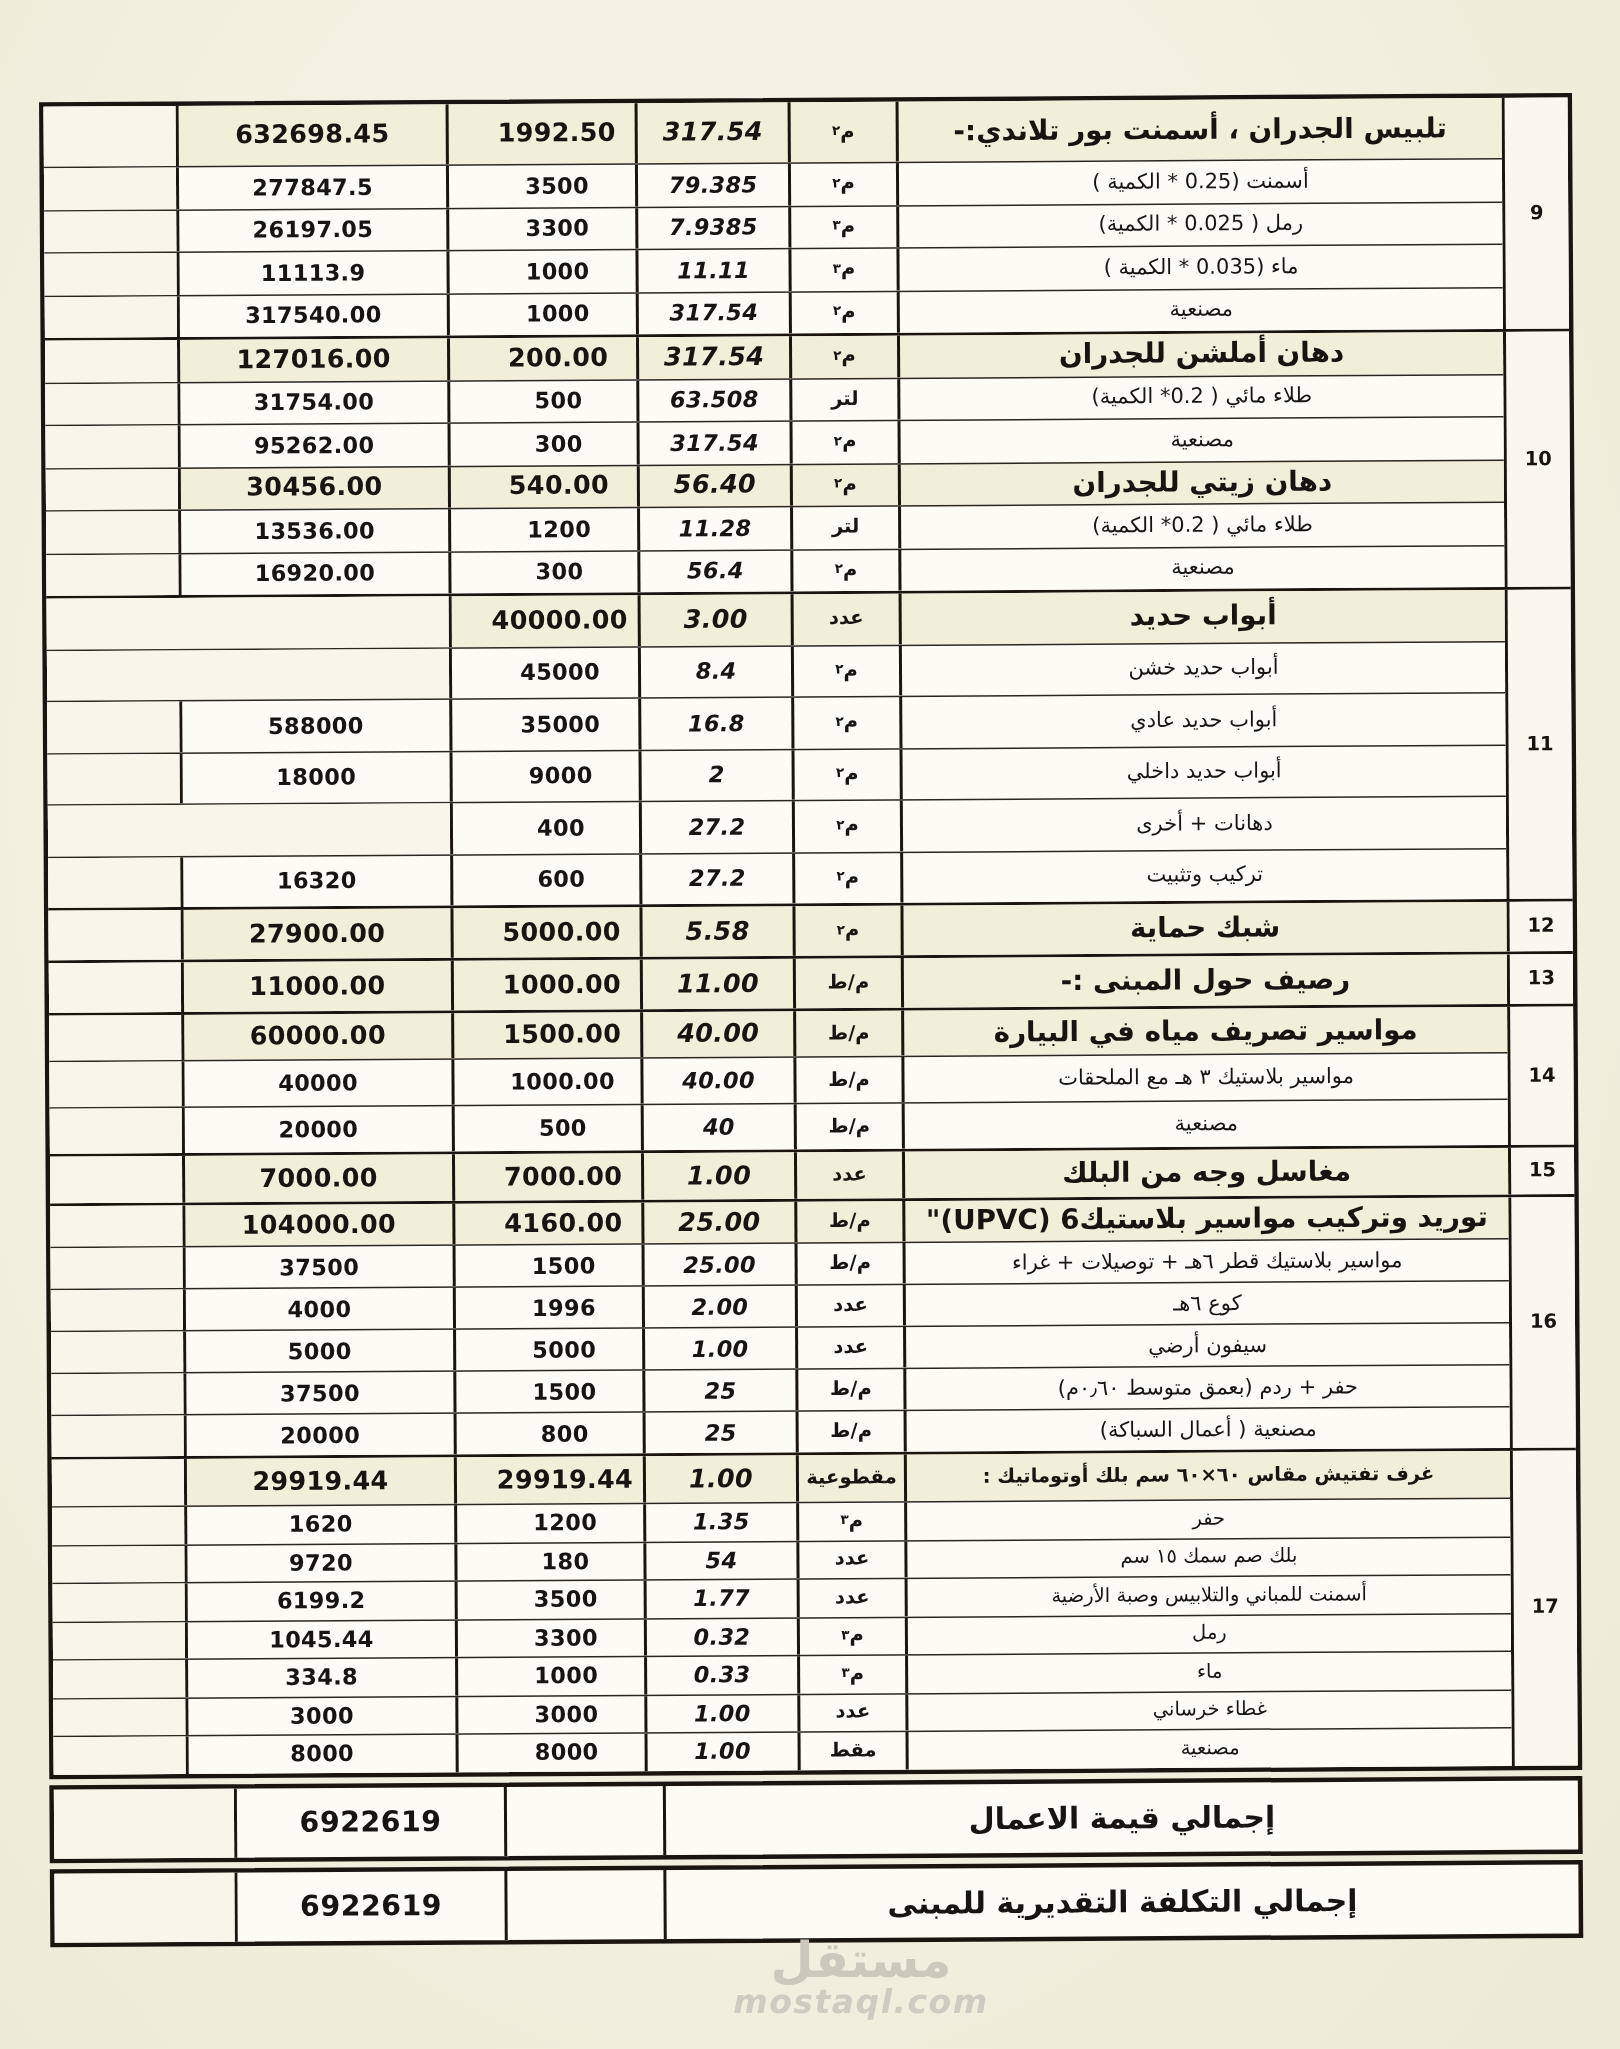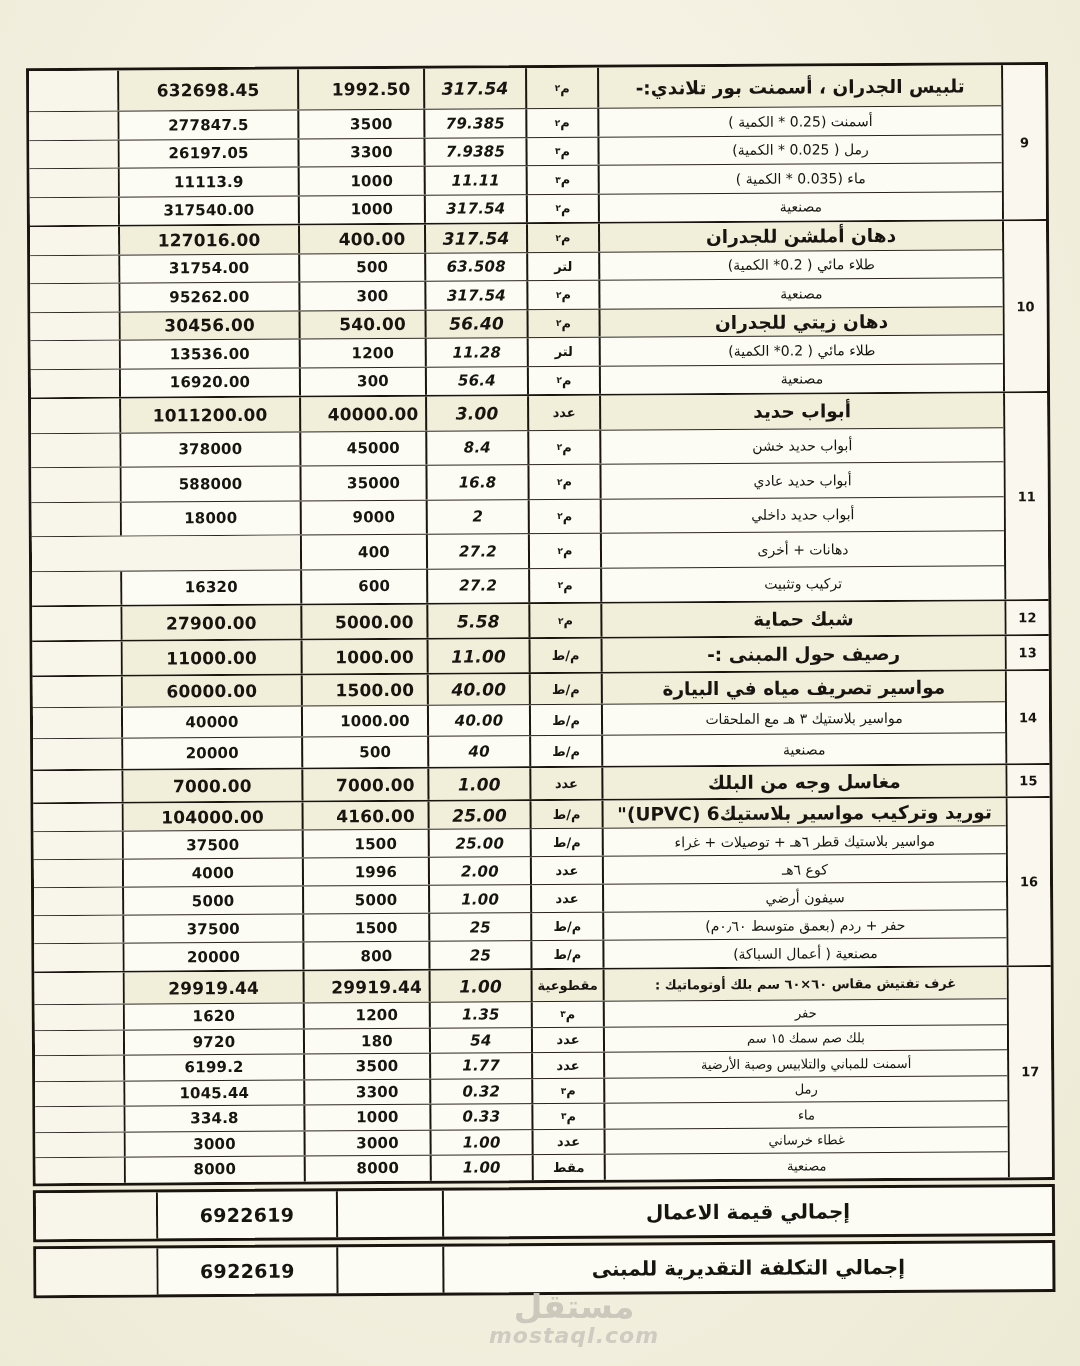--- a/index.html
+++ b/index.html
@@ -134,21 +134,21 @@
         <div class="section sec-10">
           <div class="no-cell">10</div>
           <div class="rows">
             <div class="row hdr">
               <div class="cell desc">دهان أملشن للجدران</div>
               <div class="cell unit">
                 <span>م</span>
                 <sup>٢</sup>
               </div>
               <div class="cell num qty">317.54</div>
-              <div class="cell num price">400.00</div>
+              <div class="cell num price">200.00</div>
               <div class="cell num total">127016.00</div>
               <div class="cell blank"></div>
             </div>
             <div class="row">
               <div class="cell desc">طلاء مائي ( 0.2* الكمية)</div>
               <div class="cell unit">
                 <span>لتر</span>
                 <sup></sup>
               </div>
               <div class="cell num qty">63.508</div>
@@ -206,32 +206,30 @@
           <div class="no-cell">11</div>
           <div class="rows">
             <div class="row hdr">
               <div class="cell desc">أبواب حديد</div>
               <div class="cell unit">
                 <span>عدد</span>
                 <sup></sup>
               </div>
               <div class="cell num qty">3.00</div>
               <div class="cell num price">40000.00</div>
-              <div class="cell num total">1011200.00</div>
               <div class="cell blank"></div>
             </div>
             <div class="row">
               <div class="cell desc">أبواب حديد خشن</div>
               <div class="cell unit">
                 <span>م</span>
                 <sup>٢</sup>
               </div>
               <div class="cell num qty">8.4</div>
               <div class="cell num price">45000</div>
-              <div class="cell num total">378000</div>
               <div class="cell blank"></div>
             </div>
             <div class="row">
               <div class="cell desc">أبواب حديد عادي</div>
               <div class="cell unit">
                 <span>م</span>
                 <sup>٢</sup>
               </div>
               <div class="cell num qty">16.8</div>
               <div class="cell num price">35000</div>

